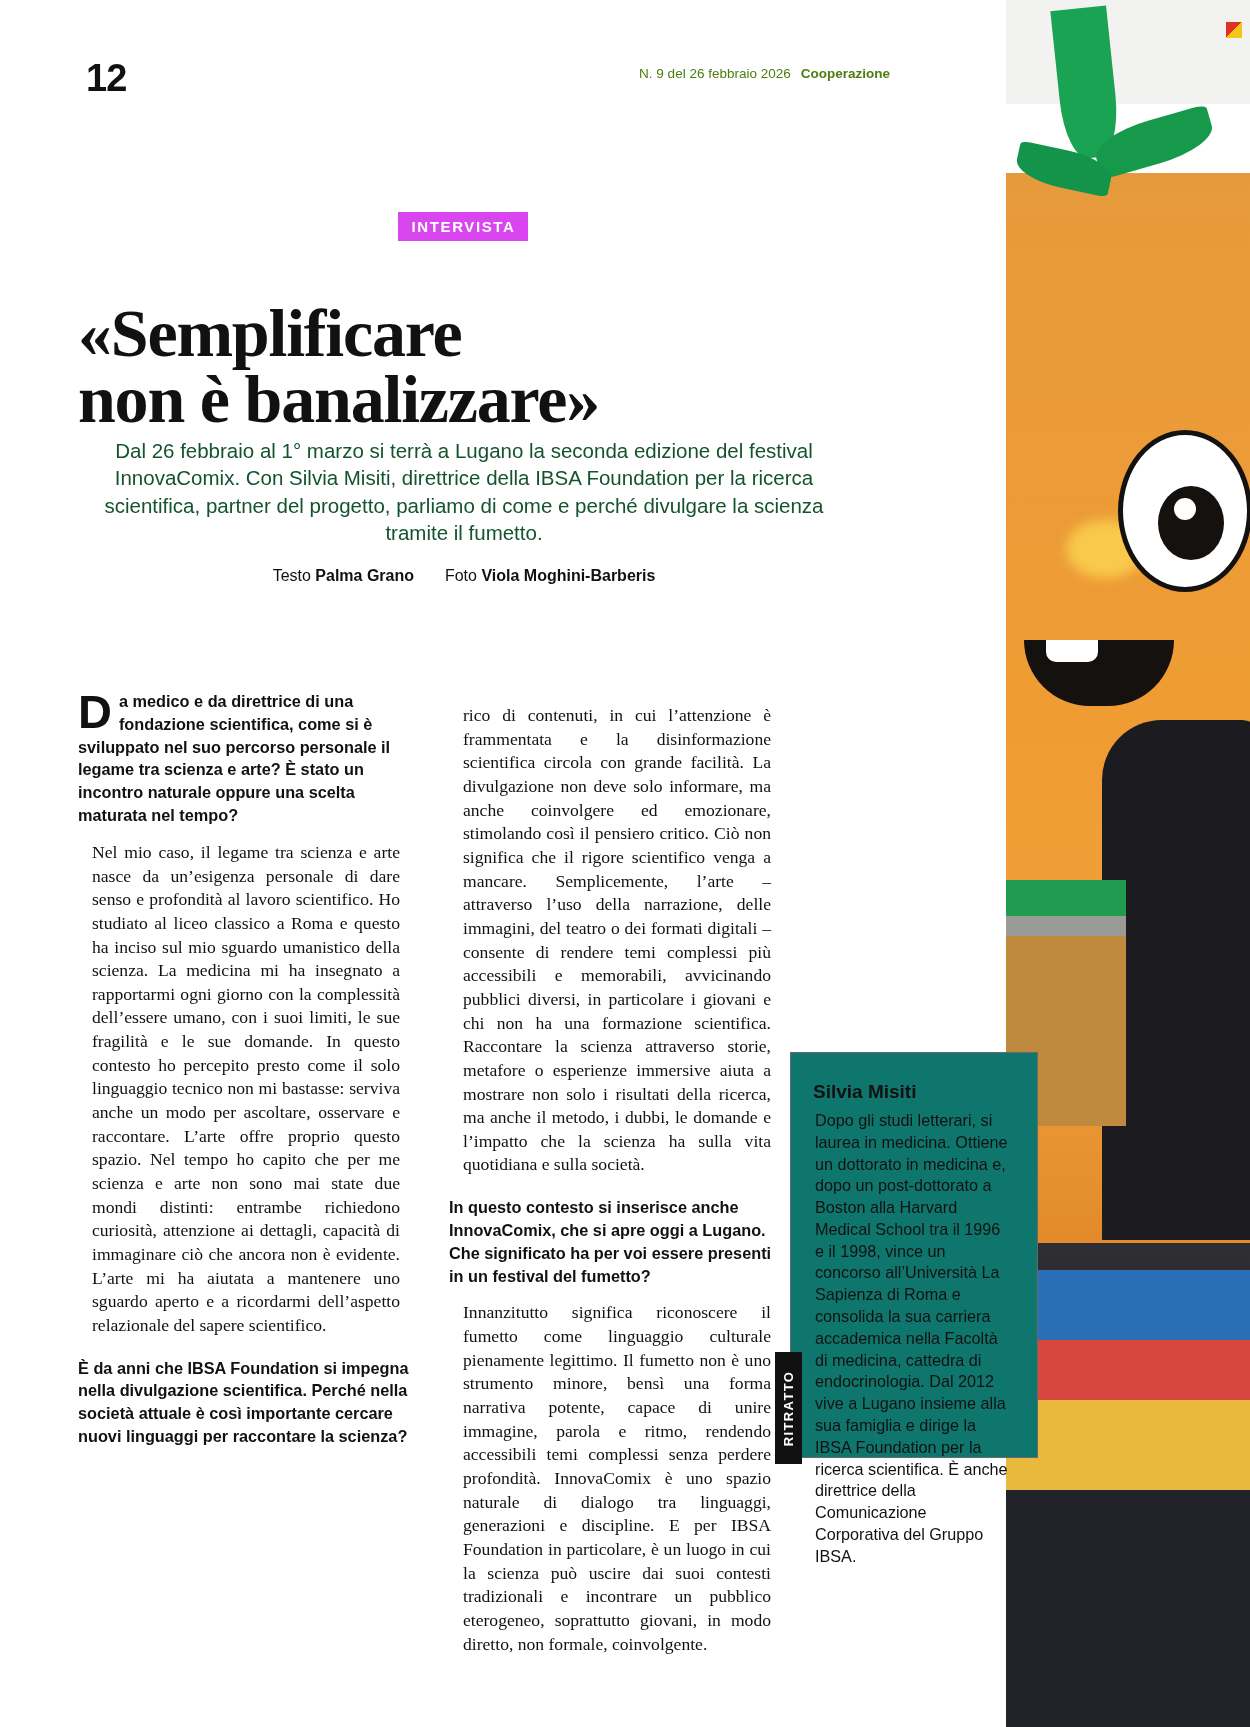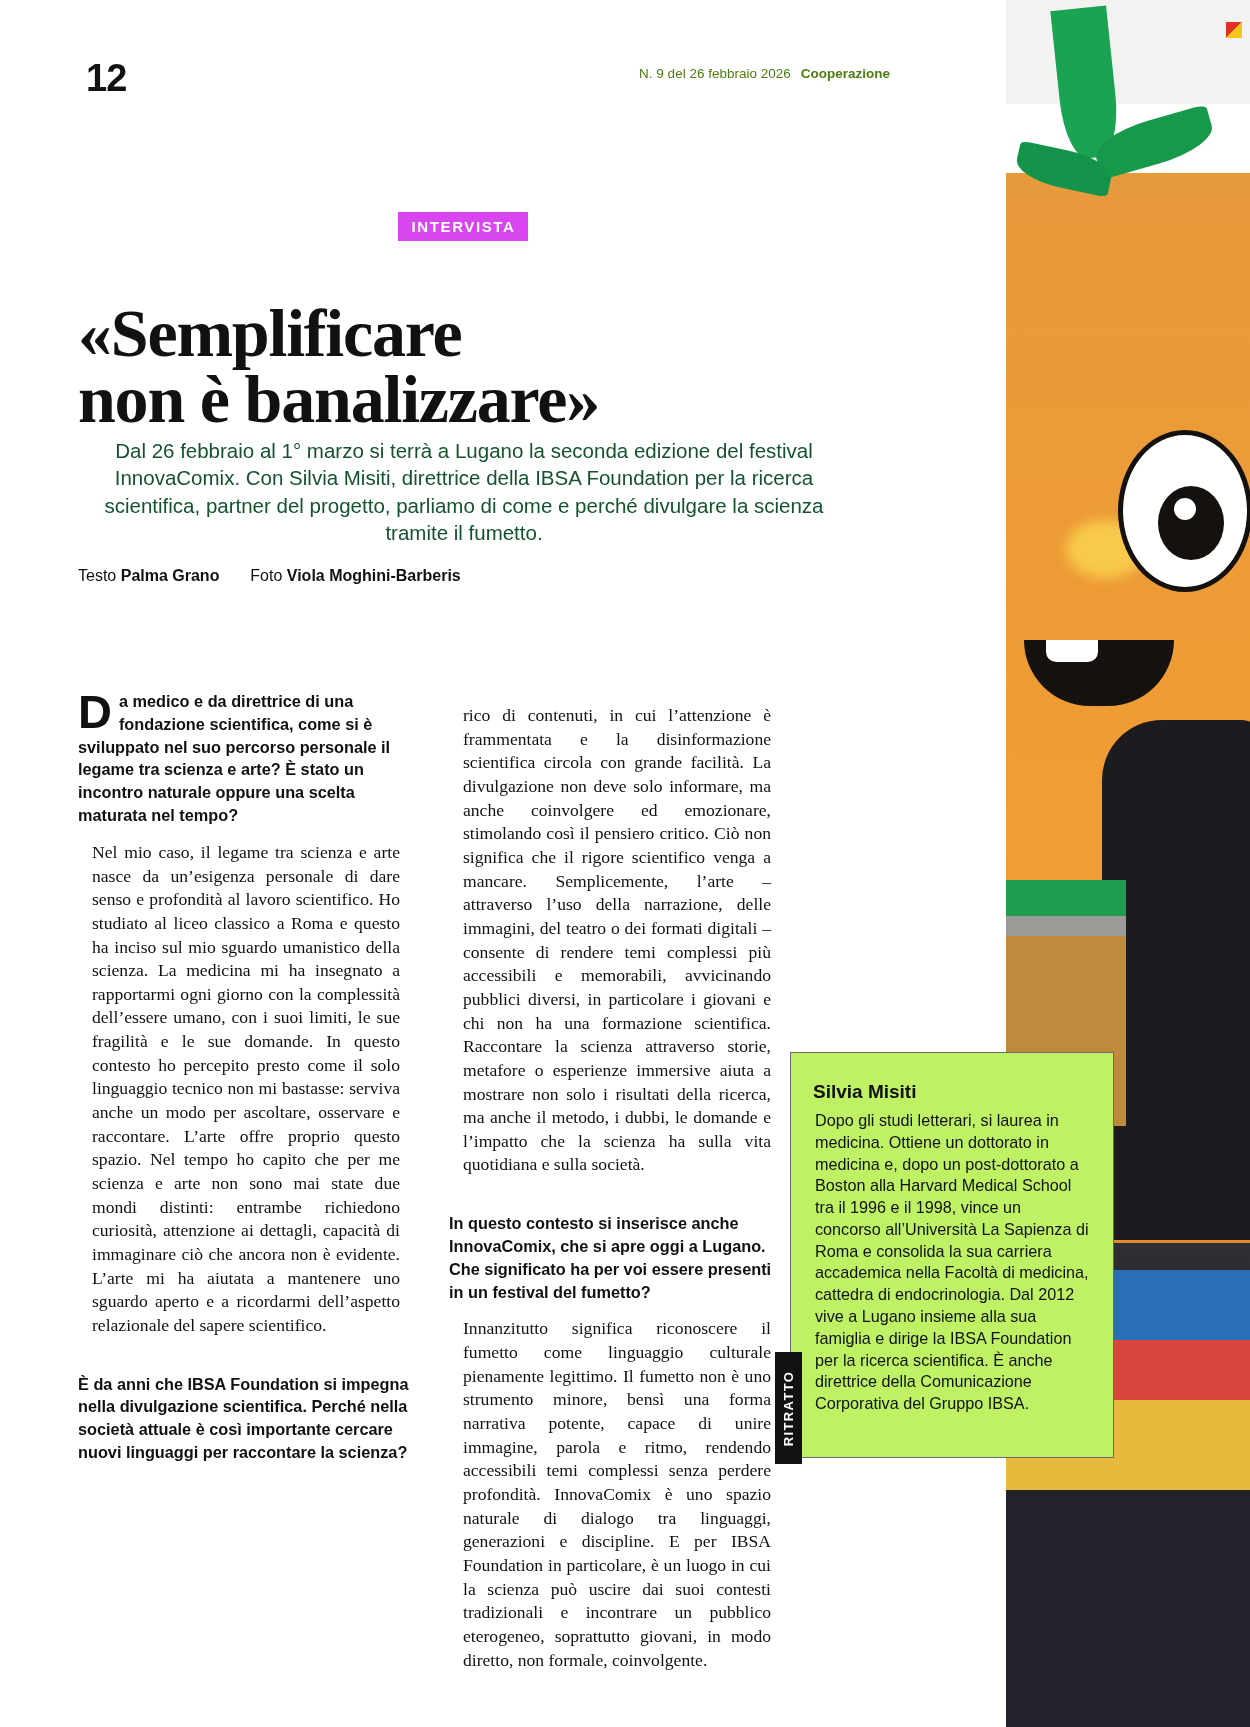--- a/index.html
+++ b/index.html
@@ -265,20 +265,21 @@
     line-height: 1.33;
     color: #14532d;
   }
 
   
   .byline {
     position: absolute;
     left: 78px;
     top: 567px;
     width: 772px;
+    text-align: center;
     font-size: 16px;
     color: #111111;
   }
   .byline .lbl { font-weight: 400; }
   .byline .nm  { font-weight: 700; }
   .byline .gap { display: inline-block; width: 22px; }
 
   
   .col {
     position: absolute;
@@ -298,42 +299,42 @@
     text-align: left;
   }
   .a {
     font-family: "Liberation Serif", serif;
     font-size: 17.6px;
     line-height: 1.345;
     margin: 14px;
     text-align: justify;
     hyphens: auto;
   }
-  .a + .q { margin-top: 35px; }
+  .a + .q { margin-top: 19px; }
 
   
   .dropcap-para { position: relative; }
   .dropcap {
     float: left;
     font-family: "Liberation Sans", sans-serif;
     font-weight: 700;
     font-size: 47px;
     line-height: 0.86;
     margin: 2px 7px 0 0;
     color: #111111;
   }
 
   
   .sidebox {
     position: absolute;
     left: 790px;
     top: 1052px;
-    width: 324px;
+    width: 248px;
     height: 406px;
-    background: #bef264;
+    background: #0f766e;
     border: 1.5px solid #6a6a6a;
     box-sizing: border-box;
     padding: 28px 22px 16px 22px;
   }
   .sidebox h3 {
     margin: 0 0 7px 0;
     font-family: "Liberation Sans", sans-serif;
     font-weight: 700;
     font-size: 19px;
     color: #111111;

